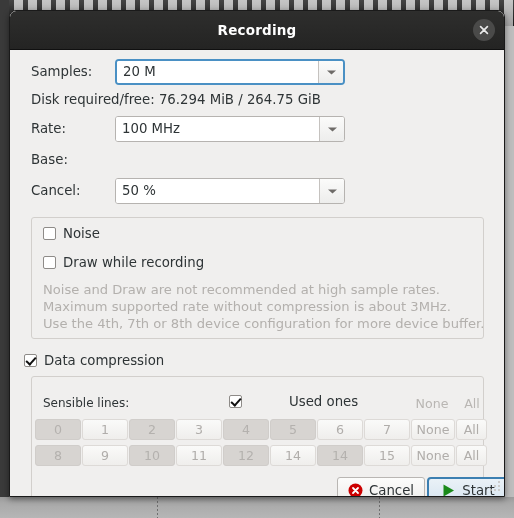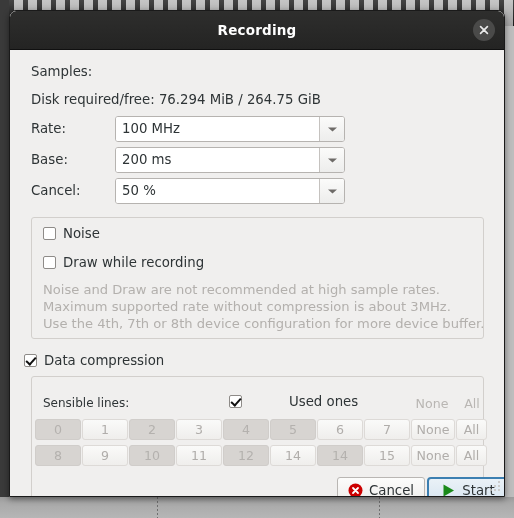--- a/index.html
+++ b/index.html
@@ -323,46 +323,46 @@
         <svg width="22" height="22" viewBox="0 0 22 22" aria-hidden="true">
           <path d="M7.6 7.6 L14.4 14.4 M14.4 7.6 L7.6 14.4" stroke="#e8e8e8" stroke-width="1.7" stroke-linecap="round"></path>
         </svg>
       </div>
     </div>
 
     <div id="content">
 
       <div class="form-row" style="top:9px; width:294px;">
         <span class="form-label">Samples:</span>
+        <div class="combo focused">
+          <div class="combo-value">20 M</div>
+          <div class="combo-arrow">
+            <svg width="11" height="7" viewBox="0 0 11 7" aria-hidden="true">
+              <path d="M1 1.6 L5.5 5.6 L10 1.6 Z" fill="#6e6b68"></path>
+            </svg>
+          </div>
+        </div>
       </div>
 
       <div id="disk-info" style="top:42px">Disk required/free: 76.294 MiB / 264.75 GiB</div>
 
       <div class="form-row" style="top:66px; width:294px;">
         <span class="form-label">Rate:</span>
         <div class="combo">
           <div class="combo-value">100 MHz</div>
           <div class="combo-arrow">
             <svg width="11" height="7" viewBox="0 0 11 7" aria-hidden="true">
               <path d="M1 1.6 L5.5 5.6 L10 1.6 Z" fill="#6e6b68"></path>
             </svg>
           </div>
         </div>
       </div>
 
       <div class="form-row" style="top:97px; width:294px;">
         <span class="form-label">Base:</span>
-        <div class="combo">
-          <div class="combo-value">200 ms</div>
-          <div class="combo-arrow">
-            <svg width="11" height="7" viewBox="0 0 11 7" aria-hidden="true">
-              <path d="M1 1.6 L5.5 5.6 L10 1.6 Z" fill="#6e6b68"></path>
-            </svg>
-          </div>
-        </div>
       </div>
 
       <div class="form-row" style="top:128px; width:294px;">
         <span class="form-label">Cancel:</span>
         <div class="combo">
           <div class="combo-value">50 %</div>
           <div class="combo-arrow">
             <svg width="11" height="7" viewBox="0 0 11 7" aria-hidden="true">
               <path d="M1 1.6 L5.5 5.6 L10 1.6 Z" fill="#6e6b68"></path>
             </svg>

